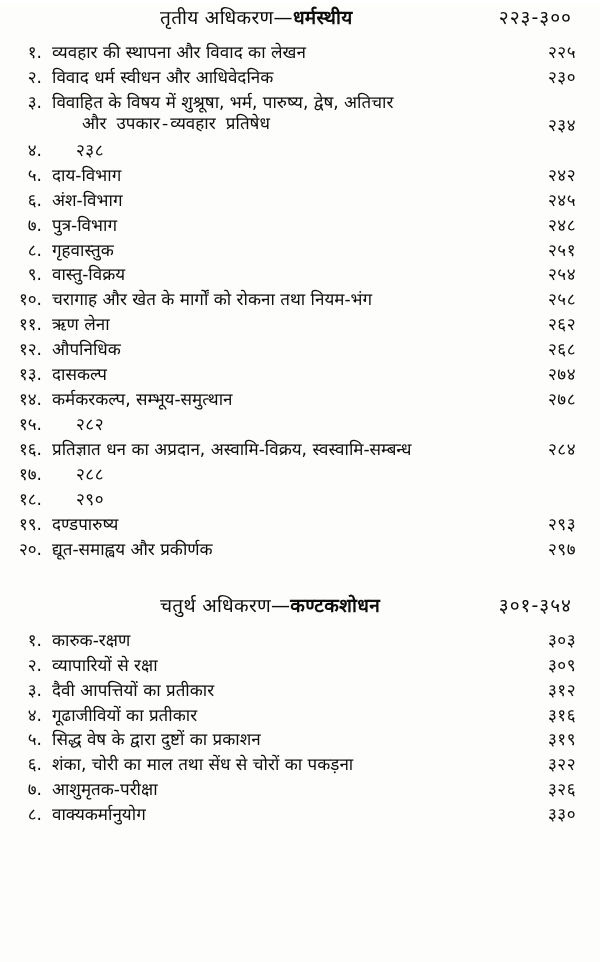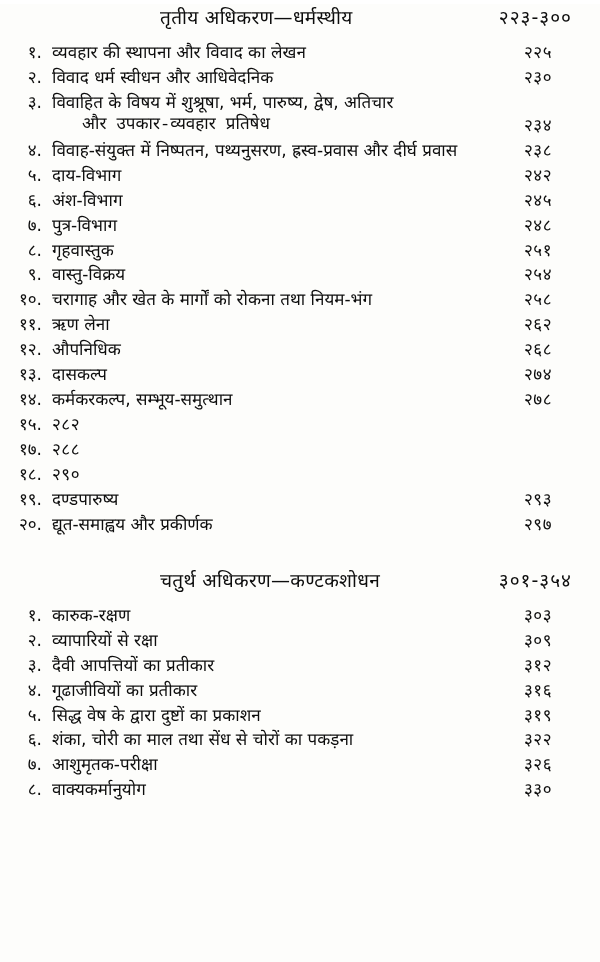--- a/index.html
+++ b/index.html
@@ -29,21 +29,21 @@
     align-items: baseline;
     justify-content: flex-start;
     font-size: 19px;
     letter-spacing: 0.3px;
   }
   .section-head .sh-left {
     margin-left: 160px;
     white-space: nowrap;
   }
   .section-head .sh-bold {
-    font-weight: normal;
+    font-weight: bold;
     white-space: nowrap;
   }
   .section-head .sh-num {
     margin-left: auto;
     margin-right: 28px;
     font-weight: normal;
     letter-spacing: 1px;
     white-space: nowrap;
   }
 
@@ -74,21 +74,21 @@
     padding-right: 10px;
   }
   .row .title .cont {
     display: block;
     margin-left: 30px;
     font-family: Liberation Mono, monospace;
   }
   .row .page-no {
     flex: 0 0 auto;
     width: 76px;
-    text-align: left;
+    text-align: center;
     letter-spacing: 0.5px;
     white-space: nowrap;
   }
   .row.two-line .page-no {
     align-self: flex-end;
   }
   .spacer-md { height: 16px; }
 </style>
 </head>
 <body>
@@ -112,21 +112,20 @@
         <span class="title"><span>विवाद धर्म स्वीधन और आधिवेदनिक</span></span>
         <span class="page-no">२३०</span>
       </div>
       <div class="row two-line">
         <span class="num">३.</span>
         <span class="title"><span>विवाहित के विषय में शुश्रूषा, भर्म, पारुष्य, द्वेष, अतिचार</span><span class="cont">और उपकार-व्यवहार प्रतिषेध</span></span>
         <span class="page-no">२३४</span>
       </div>
       <div class="row">
         <span class="num">४.</span>
-        <span class="title"><span>विवाह-संयुक्त में निष्पतन, पथ्यनुसरण, ह्रस्व-प्रवास और दीर्घ प्रवास</span></span>
         <span class="page-no">२३८</span>
       </div>
       <div class="row">
         <span class="num">५.</span>
         <span class="title"><span>दाय-विभाग</span></span>
         <span class="page-no">२४२</span>
       </div>
       <div class="row">
         <span class="num">६.</span>
         <span class="title"><span>अंश-विभाग</span></span>
@@ -168,20 +167,25 @@
         <span class="page-no">२७४</span>
       </div>
       <div class="row">
         <span class="num">१४.</span>
         <span class="title"><span>कर्मकरकल्प, सम्भूय-समुत्थान</span></span>
         <span class="page-no">२७८</span>
       </div>
       <div class="row">
         <span class="num">१५.</span>
         <span class="page-no">२८२</span>
+      </div>
+      <div class="row">
+        <span class="num">१६.</span>
+        <span class="title"><span>प्रतिज्ञात धन का अप्रदान, अस्वामि-विक्रय, स्वस्वामि-सम्बन्ध</span></span>
+        <span class="page-no">२८४</span>
       </div>
       <div class="row">
         <span class="num">१७.</span>
         <span class="page-no">२८८</span>
       </div>
       <div class="row">
         <span class="num">१८.</span>
         <span class="page-no">२९०</span>
       </div>
       <div class="row">

